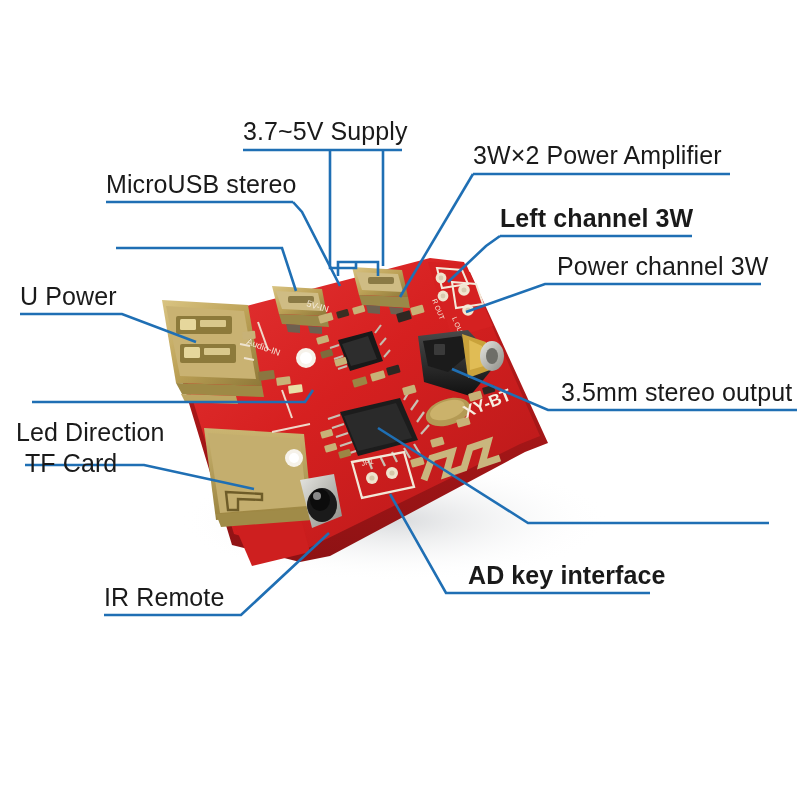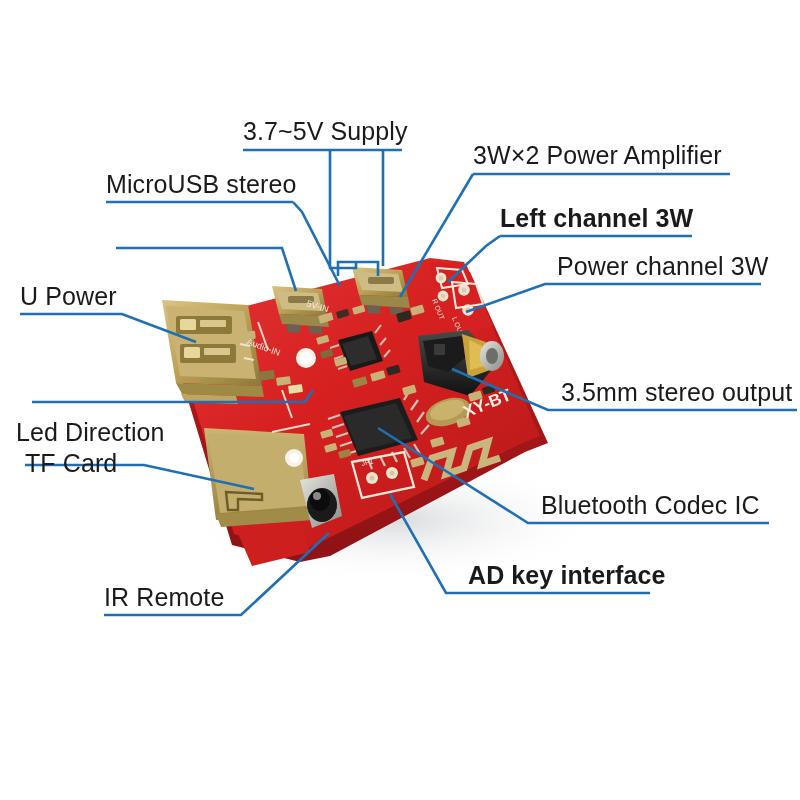--- a/index.html
+++ b/index.html
@@ -275,17 +275,16 @@
 
   <div class="callout" style="left:243px;top:118px;">3.7~5V Supply</div>
   <div class="callout" style="left:473px;top:142px;">3W×2 Power Amplifier</div>
   <div class="callout" style="left:106px;top:171px;">MicroUSB stereo</div>
   <div class="callout" style="left:500px;top:205px;font-weight:bold;">Left channel 3W</div>
   <div class="callout" style="left:557px;top:253px;">Power channel 3W</div>
   <div class="callout" style="left:20px;top:283px;">U Power</div>
   <div class="callout" style="left:16px;top:371px;margin-top:48px;">Led Direction</div>
   <div class="callout" style="left:561px;top:379px;">3.5mm stereo output</div>
   <div class="callout" style="left:25px;top:450px;">TF Card</div>
-  <div class="callout" style="left:541px;top:492px;">Bluetooth Codec IC</div>
   <div class="callout" style="left:468px;top:562px;font-weight:bold;">AD key interface</div>
   <div class="callout" style="left:104px;top:584px;">IR Remote</div>
 
 </div>
 
 </body></html>

